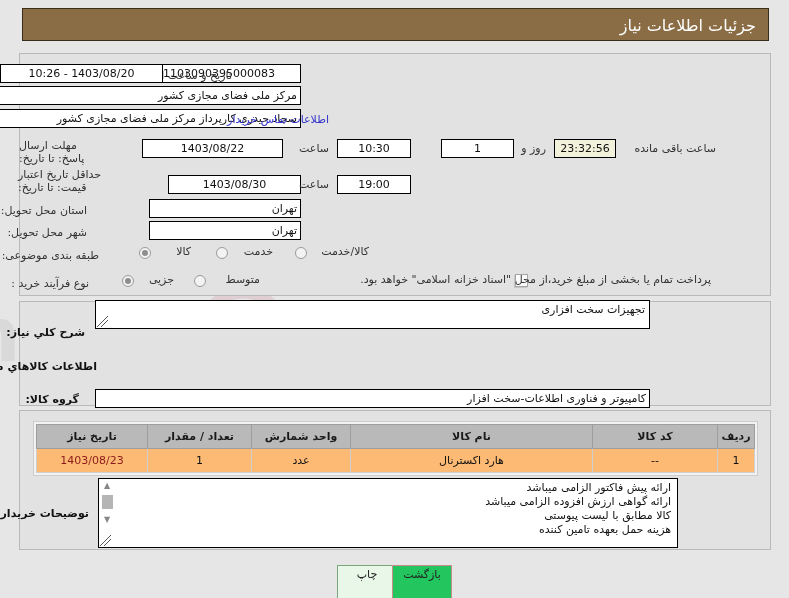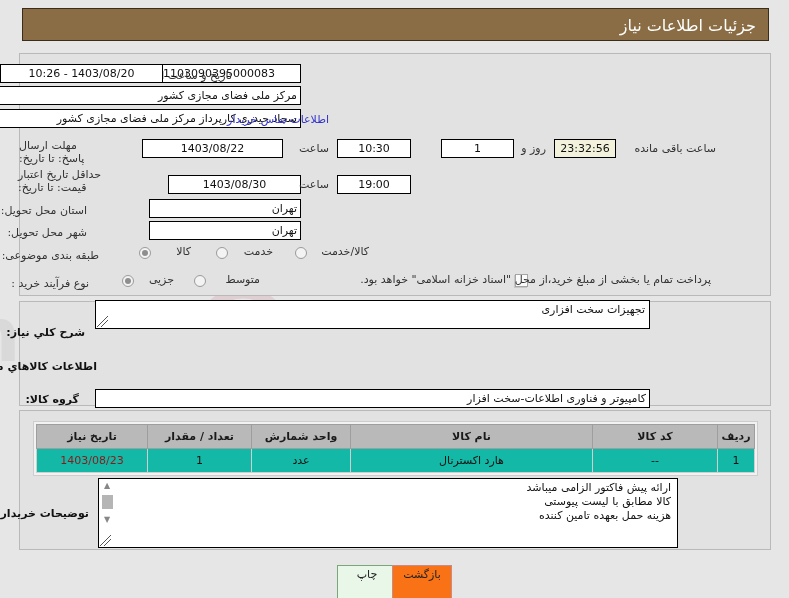--- a/index.html
+++ b/index.html
@@ -195,21 +195,21 @@
   table.items th {
     background: #b9b9b9;
     border: 1px solid #9e9e9e;
     color: #1a1a1a;
     font-weight: bold;
     height: 21px;
     text-align: center;
     font-size: 11px;
   }
   table.items td {
-    background: #14b8a6;
+    background: #fdba74;
     border: 1px solid #cfcfcf;
     height: 21px;
     text-align: center;
     color: #8b1a1a;
     font-size: 11px;
   }
   table.items td.plain { color: #111; }
 
   
   .btn {
@@ -217,21 +217,21 @@
     height: 34px;
     border: 1px solid #8a8a8a;
     box-sizing: border-box;
     font-size: 11px;
     line-height: 17px;
     text-align: center;
     color: #222;
     cursor: pointer;
   }
   .btn.print  { background: #e9f7e9; border-color: #7aa77a; }
-  .btn.back   { background: #f97316; border-color: #c98a8a; }
+  .btn.back   { background: #22c55e; border-color: #c98a8a; }
 </style>
 </head>
 <body>
 
 <div class="watermark">
   <svg width="789" height="130" viewBox="0 0 789 130" xmlns="http://www.w3.org/2000/svg">
     <g fill="#d8b8bd" opacity="0.85">
       <circle cx="243" cy="52" r="44" fill="none" stroke="#d9b5bb" stroke-width="11"></circle>
       <path d="M218 24 L243 86 L268 24 L256 24 L243 58 L230 24 Z"></path>
     </g>
@@ -344,20 +344,21 @@
       </tr>
     </tbody>
   </table>
 </div>
 
 <div class="heading" style="right:700px; top:507px;">توضیحات خریدار:</div>
 
 <div class="ta" style="right:111px; top:478px; width:580px; height:70px;">
   <div style="padding-right:2px; line-height:14px;">
     <div>ارائه پیش فاکتور الزامی میباشد</div>
+    <div>ارائه گواهی ارزش افزوده الزامی میباشد</div>
     <div>کالا مطابق با لیست پیوستی</div>
     <div>هزینه حمل بعهده تامین کننده</div>
   </div>
   <div class="vscroll">
     <div class="arrow up">▲</div>
     <div class="thumb"></div>
     <div class="arrow dn">▼</div>
   </div>
   <span class="grip">
     <svg width="11" height="11" viewBox="0 0 11 11">

